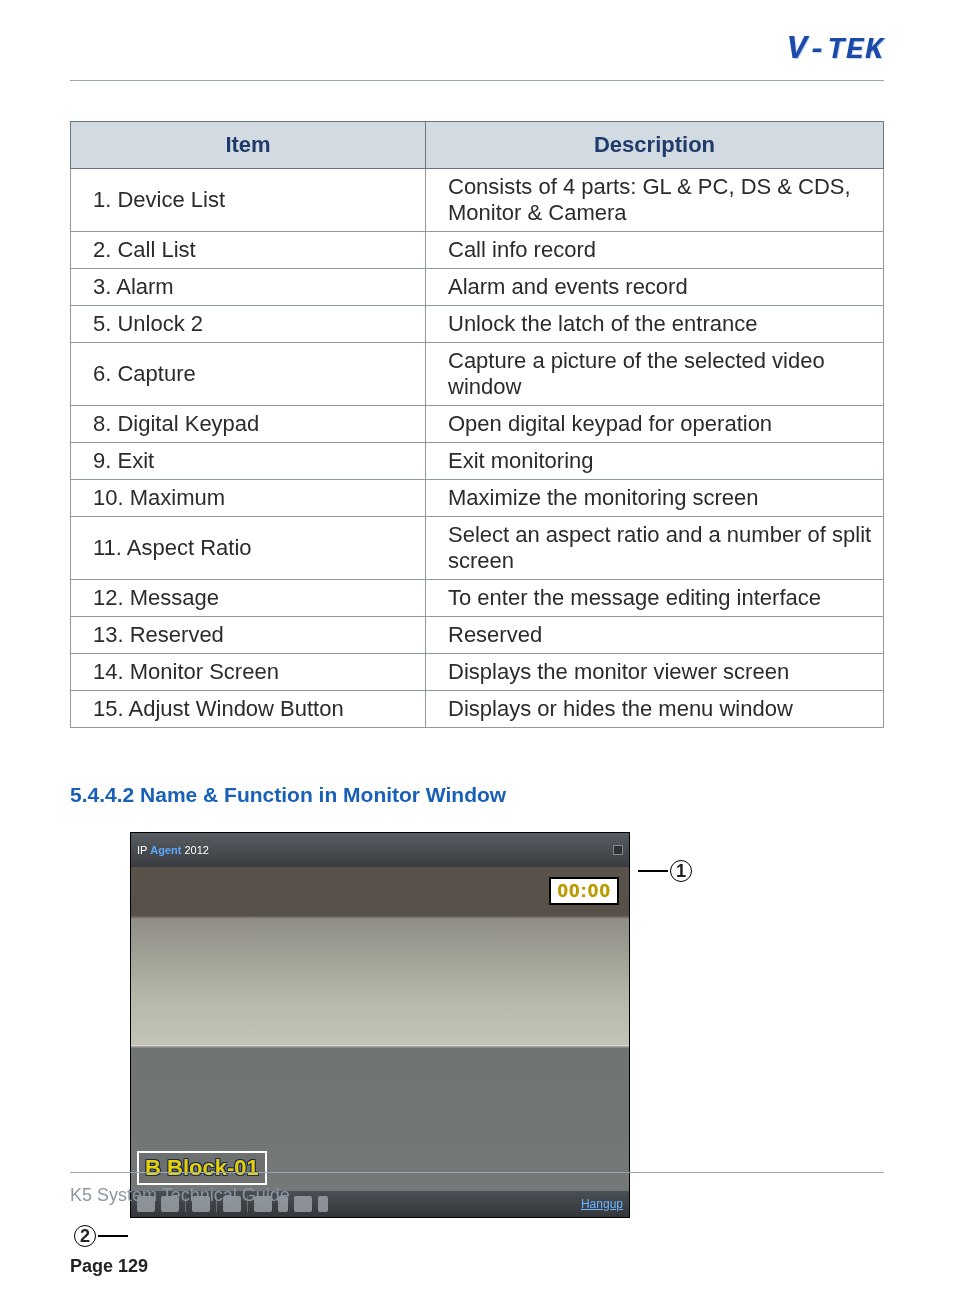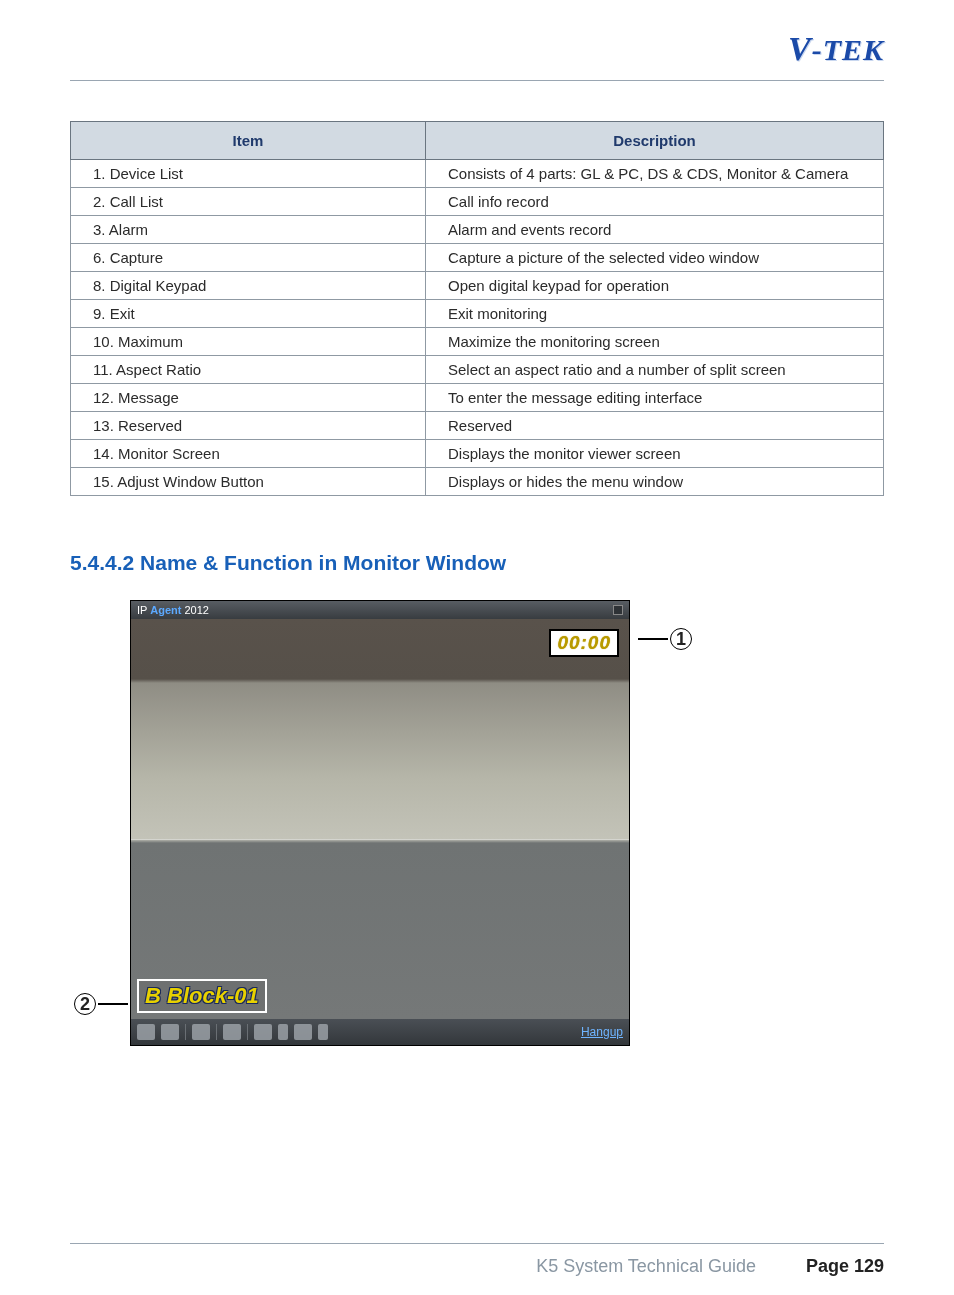--- a/index.html
+++ b/index.html
@@ -19,34 +19,34 @@
     padding-bottom: 12px;
   }
   .logo {
     display: inline-block;
     font-weight: 900;
     font-style: italic;
     font-size: 30px;
     letter-spacing: 1px;
     color: #1b4aa8;
     text-shadow: 1px 1px 0 #c9d7ef;
-    font-family: Liberation Serif, serif;
+    font-family: Liberation Mono, monospace;
   }
   .logo .v { font-size: 34px; }
   .logo .dash { color:#1b4aa8; }
   .logo .tek { color:#1b4aa8; }
   .hr-top {
     border: none;
     border-top: 1px solid #9aa6b2;
     margin-bottom: 40px;
   }
   table.spec {
     width: 100%;
     border-collapse: collapse;
-    font-size: 15px;
+    font-size: 22px;
     color: #2b2b2b;
   }
   table.spec th {
     background: #d2dae2;
     color: #203a6c;
     font-weight: 700;
     padding: 10px 8px;
     border: 1px solid #6a7580;
     text-align: center;
   }
@@ -69,43 +69,42 @@
     width: 560px;
     margin-left: 60px;
   }
   .monitor-window {
     background: #3e4246;
     border: 1px solid #000;
     width: 500px;
     position: relative;
   }
   .titlebar {
-    height: 18px;
+    height: 34px;
     background: linear-gradient(#585d63,#383c40);
     color: #fff;
     font-size: 11px;
     line-height: 19px;
     padding: 0 6px;
     display:flex;
     justify-content:space-between;
     align-items:center;
     gap:28px;
   }
   .titlebar .app-name .agent { color:#5ca9ff; font-weight:bold; }
   .win-btn {
     width: 10px; height: 10px; border:1px solid #888; background:#2e3236;
     display:inline-block;
   }
   .video-area {
     position: relative;
-    height: 400px;
+    height: 324px;
     background:
       linear-gradient(#59524b 0%, #565049 15%, #8f8d84 16%, #b6b6a9 40%, #c3c3b8 55%, #6f7373 56%, #757878 100%);
     overflow:hidden;
-    font-style:italic;
   }
   .video-area::before{
     content:"";
     position:absolute; left:0; right:0; top:55%; height:1px; background:rgba(255,255,255,.4);
   }
   .timer-badge {
     position: absolute;
     top: 10px; right: 10px;
     background: #fff;
     color: #b99a00;
@@ -177,20 +176,21 @@
     position:absolute;
     bottom:18px;
     left:70px; right:70px;
     border-top:1px solid #9aa6b2;
     padding-top:12px;
     display:flex;
     justify-content:flex-end;
     align-items:baseline;
     gap:50px;
     font-size:18px;
+    flex-direction:column;
   }
   .footer .guide { color:#8a97a3; font-weight:500; }
   .footer .page-num { color:#222; font-weight:600; }
 </style>
 </head>
 <body>
 
 <div class="page">
   <div class="logo-wrap">
     <span class="logo"><span class="v">V</span><span class="dash">-</span><span class="tek">TEK</span></span>
@@ -209,20 +209,24 @@
           <td>1. Device List</td>
           <td>Consists of 4 parts: GL &amp; PC, DS &amp; CDS, Monitor &amp; Camera</td>
         </tr>
       <tr>
           <td>2. Call List</td>
           <td>Call info record</td>
         </tr>
       <tr>
           <td>3. Alarm</td>
           <td>Alarm and events record</td>
+        </tr>
+      <tr>
+          <td>5. Unlock 2</td>
+          <td>Unlock the latch of the entrance</td>
         </tr>
       <tr>
           <td>6. Capture</td>
           <td>Capture a picture of the selected video window</td>
         </tr>
       <tr>
           <td>8. Digital Keypad</td>
           <td>Open digital keypad for operation</td>
         </tr>
       <tr>

